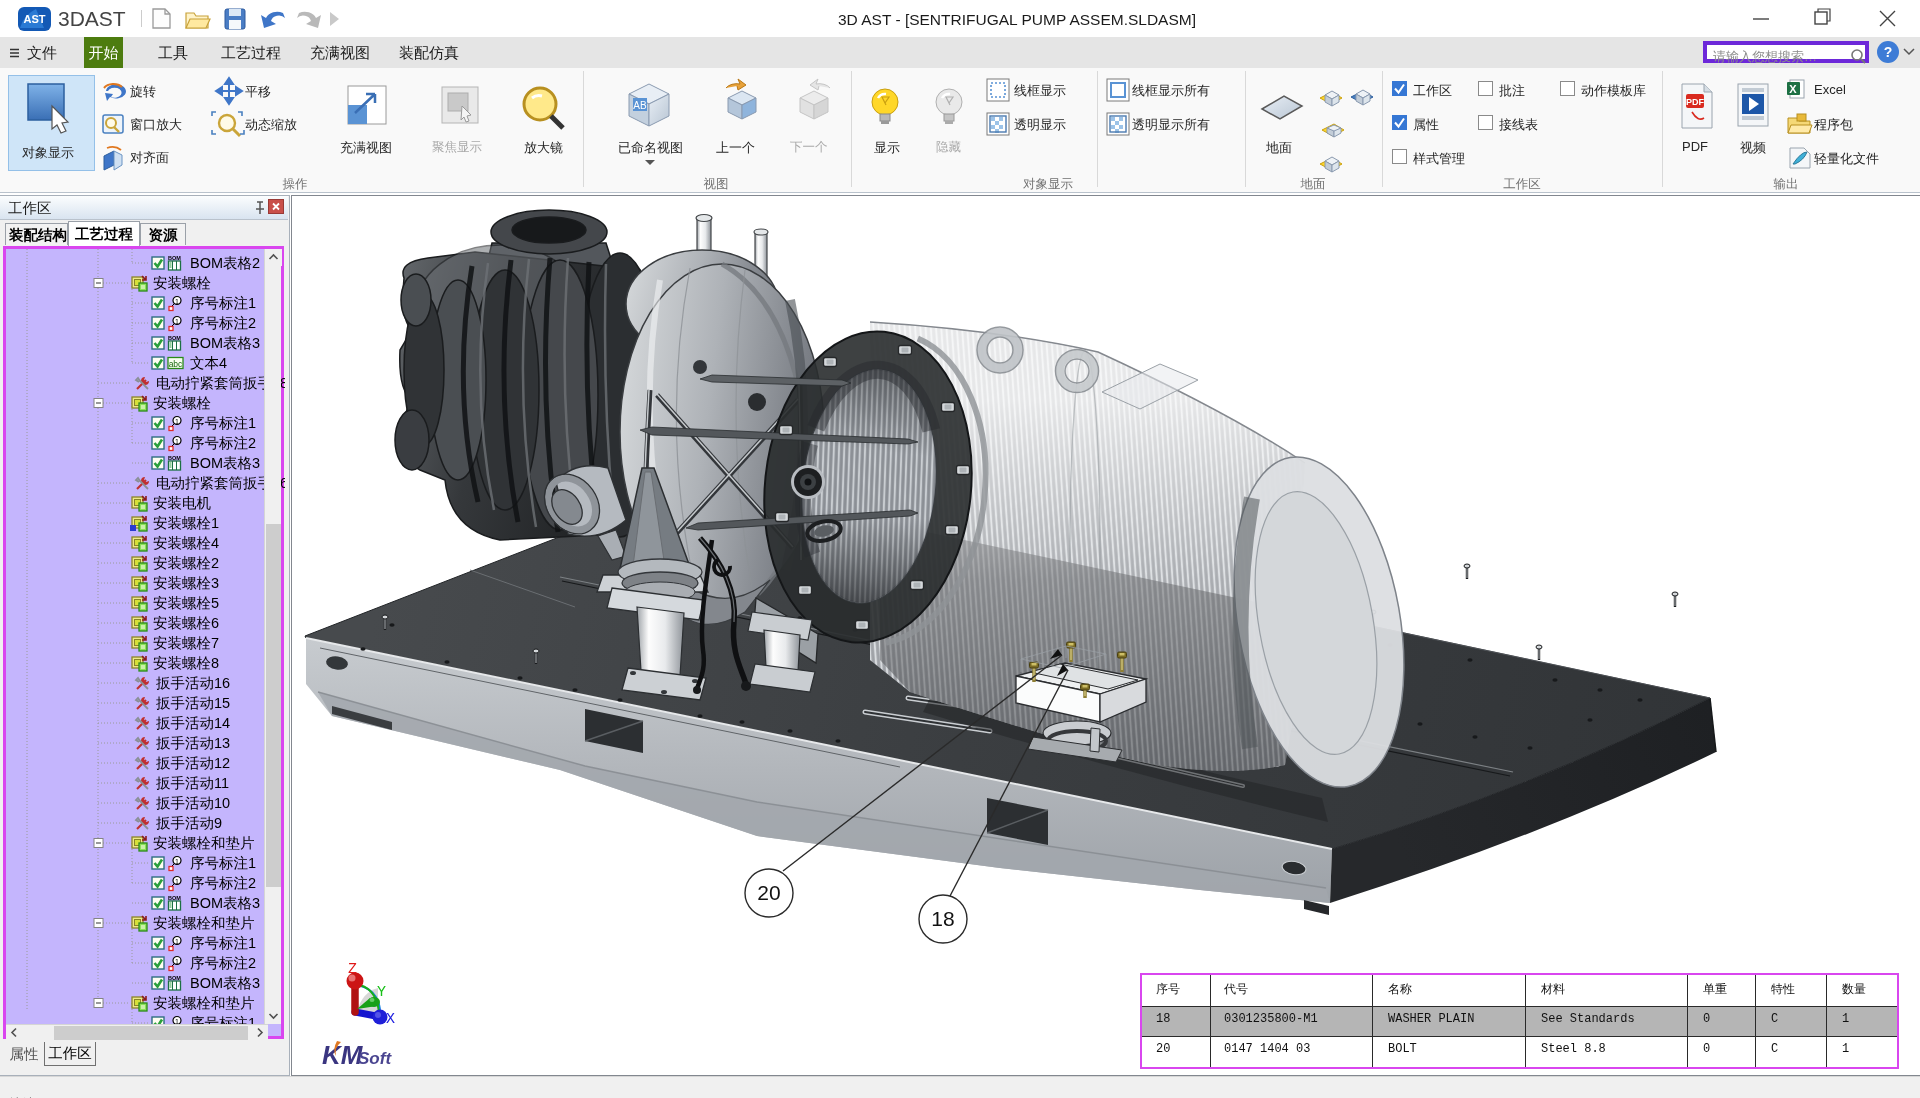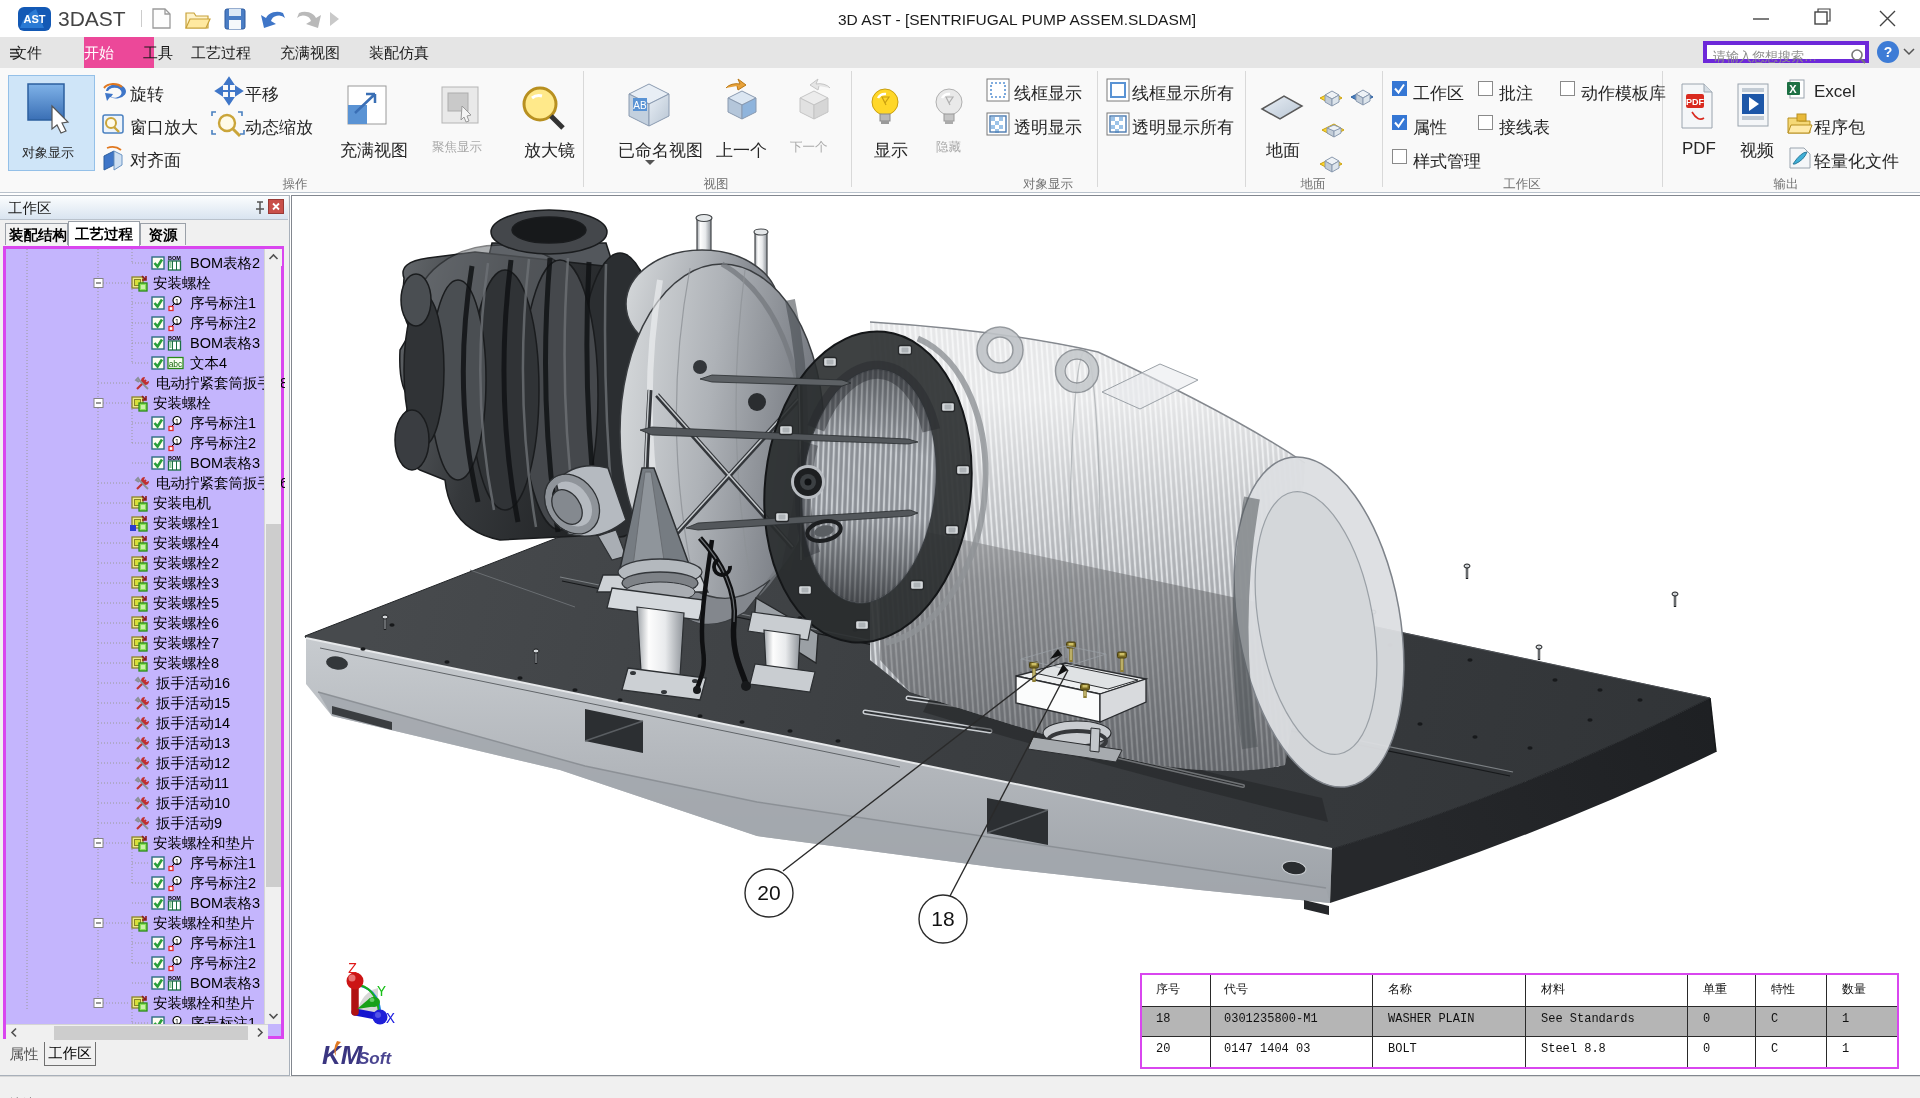--- a/index.html
+++ b/index.html
@@ -1,23 +1,23 @@
 <!DOCTYPE html>
 <html><head><meta charset="utf-8">
 <style>
 *{margin:0;padding:0;box-sizing:border-box}
 html,body{width:1920px;height:1098px;overflow:hidden;font-family:"Liberation Sans",sans-serif;background:#fff}
 .abs{position:absolute}
 #titlebar{position:absolute;left:0;top:0;width:1920px;height:37px;background:#fff}
 #menurow{position:absolute;left:0;top:37px;width:1920px;height:31px;background:#e5e5e5}
-.mtab{position:absolute;top:0;height:31px;line-height:31px;font-size:15px;color:#1a1a1a;text-align:left}
+.mtab{position:absolute;top:0;height:31px;line-height:31px;font-size:15px;color:#1a1a1a;text-align:center}
 #ribbon{position:absolute;left:0;top:68px;width:1920px;height:125px;background:#f9f9f9;border-bottom:1px solid #b9c2cc}
 .rsep{position:absolute;top:3px;width:1px;height:116px;background:#d9d9d9}
 .rlabel{position:absolute;top:108px;width:120px;text-align:center;font-size:12.5px;color:#717171}
-.rtxt{position:absolute;font-size:17px;color:#262626;white-space:nowrap}
+.rtxt{position:absolute;font-size:13px;color:#262626;white-space:nowrap}
 .rtxtg{position:absolute;font-size:12.5px;color:#a9a9a9;white-space:nowrap}
 .cb{position:absolute;width:15px;height:15px;border:1px solid #8a8a8a;background:#fff}
 .cbc{position:absolute;width:15px;height:15px;background:#3577d4}
 #leftpanel{position:absolute;left:0;top:195px;width:290px;height:881px;background:#f0f0f0;border:1px solid #a8b0ba;border-left:none}
 #treebox{position:absolute;left:3px;top:50px;width:281px;height:793px;background:#c4b5fd;border:3px solid #d946ef}
 #statusbar{position:absolute;left:0;top:1076px;width:1920px;height:22px;background:#f0f0f0;border-top:1px solid #d7d7d7;font-size:14px;color:#333}
 #view{position:absolute;left:291px;top:195px;width:1629px;height:881px;background:#fff;border:1px solid #82878f;border-right:none}
 svg{display:block}
 </style></head>
 <body>
@@ -51,21 +51,21 @@
  </svg>
 </div>
 
 <div id="menurow">
  <svg class="abs" style="left:9px;top:11px" width="14" height="10">
       <g stroke="#333" stroke-width="1.4">
         <path d="M1 1.5 h9 M1 5 h9 M1 8.5 h9"></path>
       </g>
     </svg>
  <div class="mtab" style="left:12px;width:60px">文件</div>
- <div class="mtab" style="left:84px;width:70px;background:#ec4899;color:#fff">开始</div>
+ <div class="mtab" style="left:84px;width:39px;background:#4d7c0f;color:#fff">开始</div>
  <div class="mtab" style="left:143px;width:60px">工具</div>
  <div class="mtab" style="left:191px;width:120px">工艺过程</div>
  <div class="mtab" style="left:280px;width:120px">充满视图</div>
  <div class="mtab" style="left:369px;width:120px">装配仿真</div>
 <div class="abs" style="left:1703px;top:4px;width:166px;height:22px;background:#fff;border:4px solid #6d28d9">
   <span style="position:absolute;left:6px;top:3px;font-size:13px;color:#8a8a8a">请输入您想搜索…</span>
   <svg class="abs" style="left:143px;top:3px" width="17" height="17">
         <circle cx="7" cy="7" r="5" fill="none" stroke="#777" stroke-width="1.6"></circle>
         <path d="M11 11 l4 4" stroke="#777" stroke-width="1.8"></path>
       </svg>

